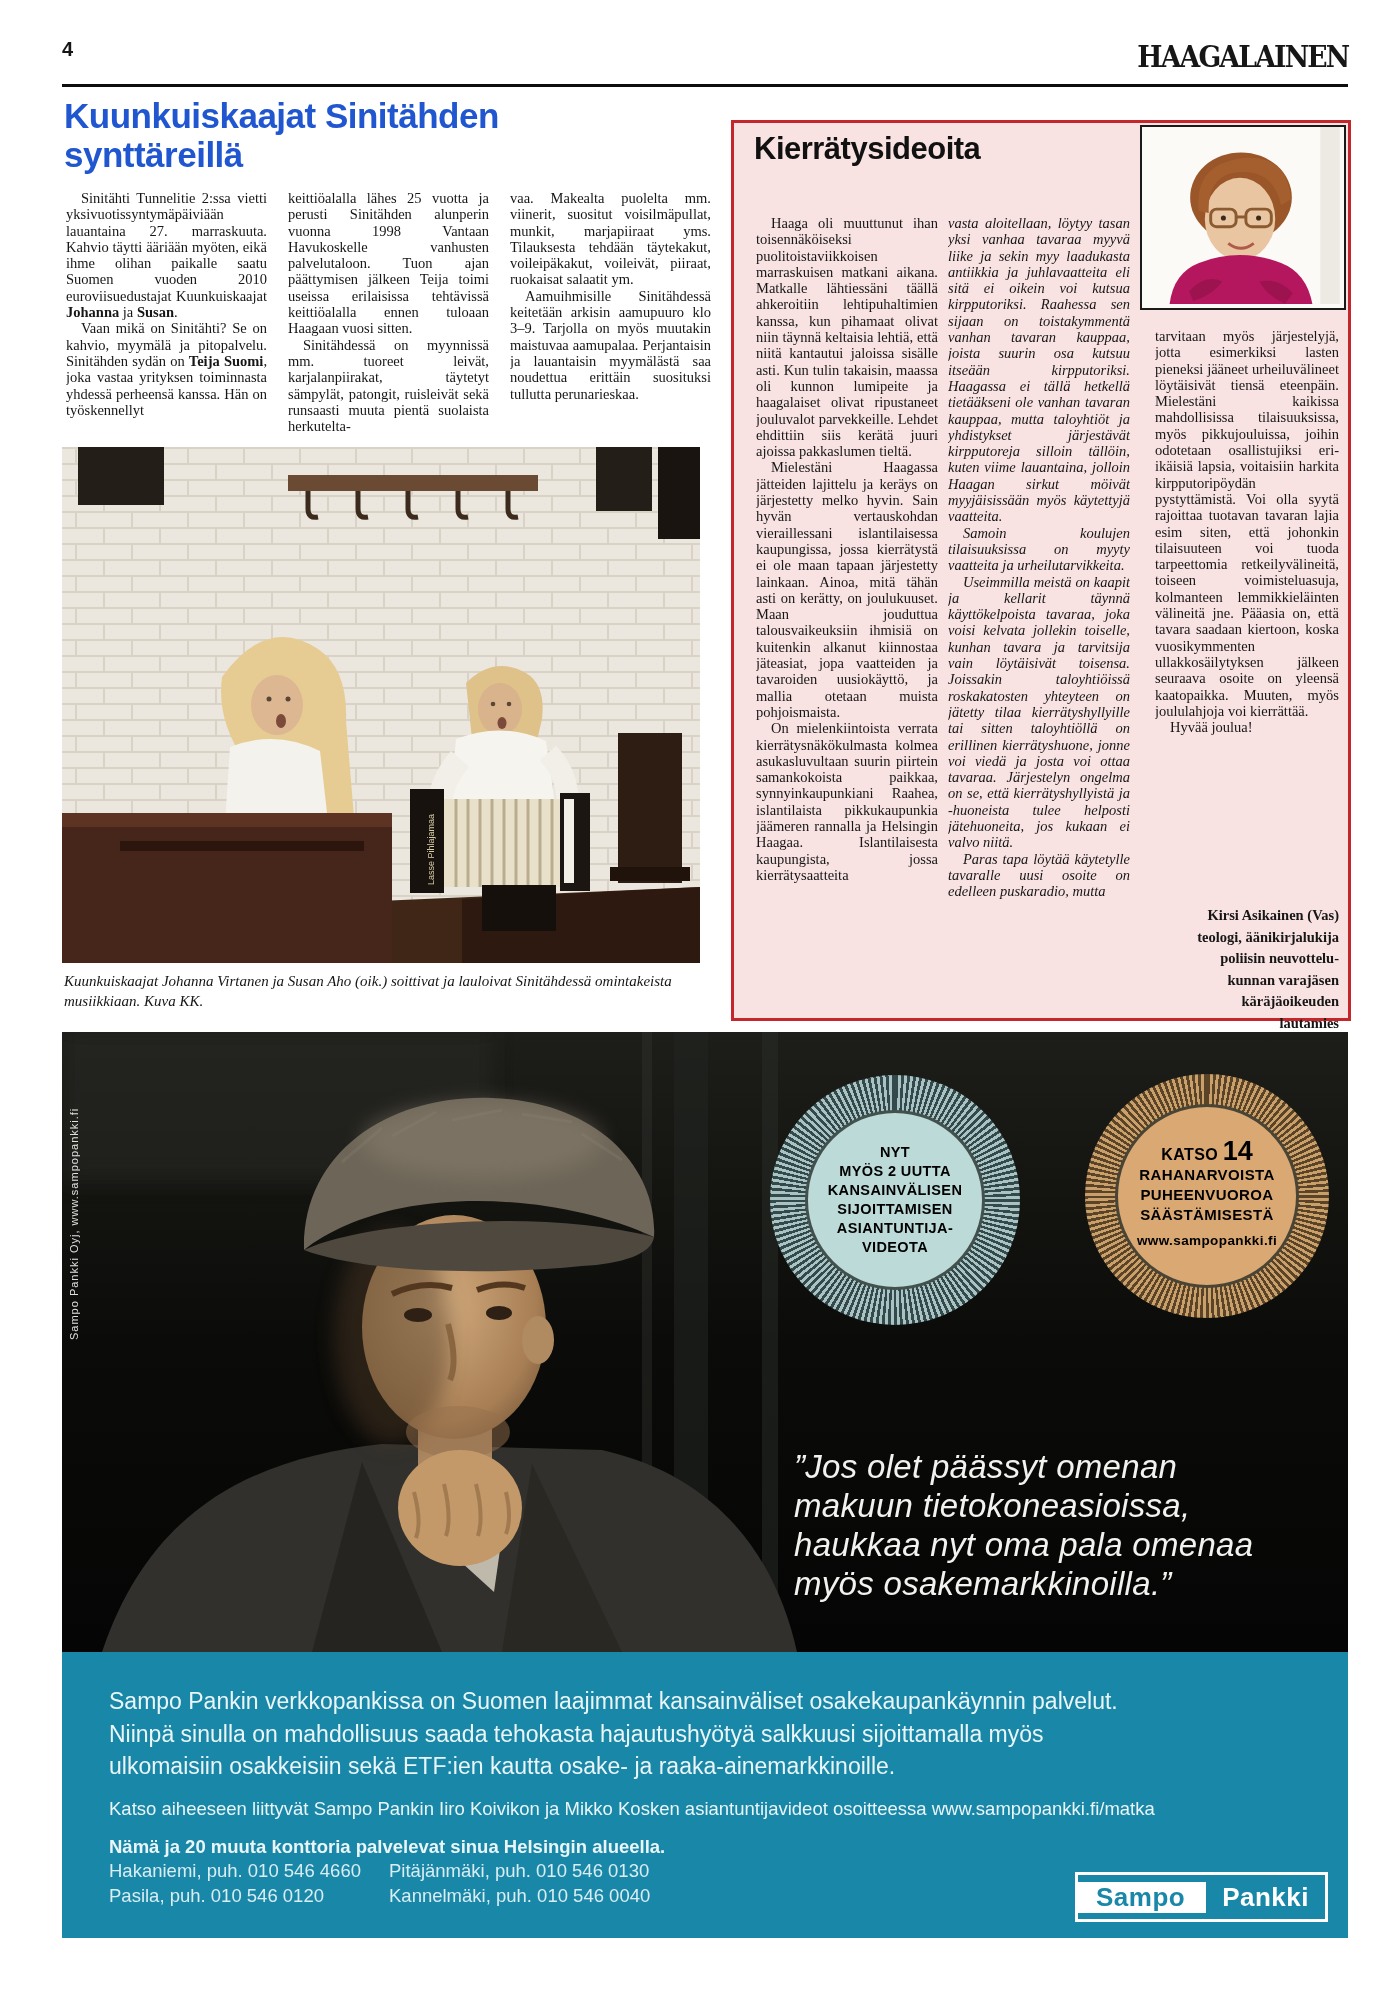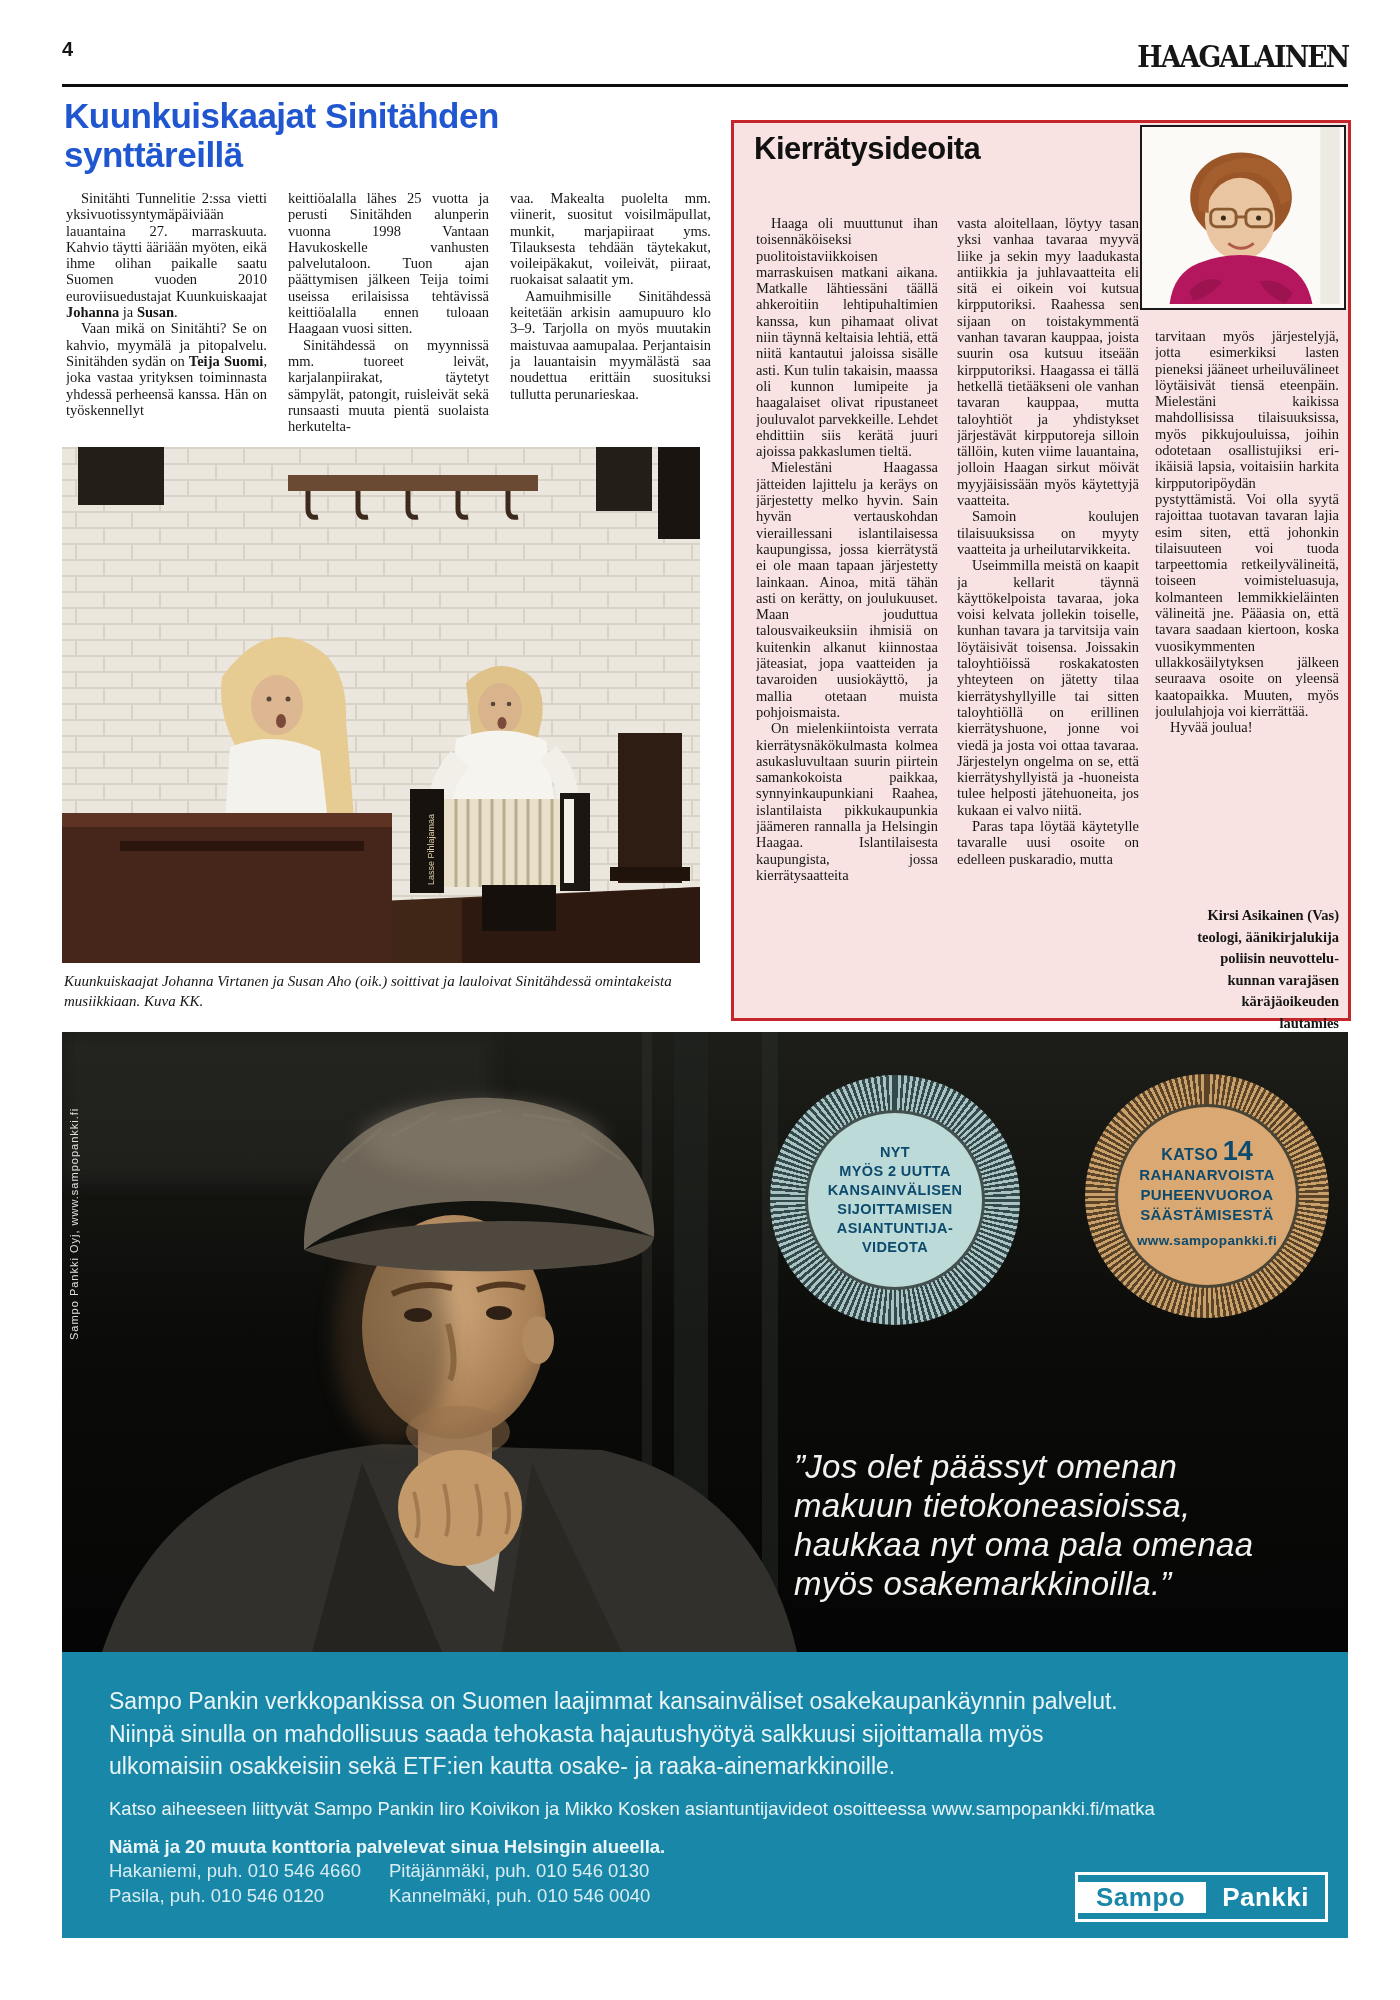--- a/index.html
+++ b/index.html
@@ -27,34 +27,34 @@
   .lc3{left:510px;top:190px;width:201px;height:252px;overflow:hidden;}
   .photo{left:62px;top:447px;width:638px;height:516px;overflow:hidden;background:#e9e5de;}
   .caption{left:64px;top:971px;width:632px;font-style:italic;font-size:15px;line-height:20px;}
   
   .rbox{left:731px;top:120px;width:620px;height:901px;border:3px solid var(--red);
         background:var(--pink);box-sizing:border-box;}
   .r-title{left:20px;top:8px;font-family:"Liberation Sans",sans-serif;font-weight:bold;
            font-size:31px;letter-spacing:-.5px;color:#111;}
   .portrait{right:2px;top:2px;width:202px;height:181px;border:2px solid #1a1a1a;background:#fbfaf7;}
   .rc1{left:22px;top:92px;width:182px;height:796px;overflow:hidden;}
-  .rc2{left:223px;top:92px;width:182px;height:796px;overflow:hidden;}
+  .rc2{left:214px;top:92px;width:182px;height:796px;overflow:hidden;font-style:italic;}
   .rc3{left:421px;top:205px;width:184px;height:572px;overflow:hidden;}
   .sig{left:421px;top:782px;width:184px;text-align:right;font-weight:bold;
        font-size:14.5px;line-height:21.5px;}
   .lines{white-space:pre-line;}
   
   .ad{left:62px;top:1032px;width:1286px;height:906px;background:#060606;}
   .ad-photo{position:absolute;left:0;top:0;width:1286px;height:620px;display:block;}
   .vcredit{left:6px;top:8px;height:300px;color:#f2f2f2;font-family:"Liberation Sans",sans-serif;
            font-size:11px;letter-spacing:1px;writing-mode:vertical-rl;transform:rotate(180deg);opacity:.92;}
   .badge{border-radius:50%;}
   .badge .inner{position:absolute;border-radius:50%;display:flex;flex-direction:column;
     align-items:center;justify-content:center;text-align:center;
-    font-family:"Liberation Sans",sans-serif;color:#0c4a6e;border:3px solid rgba(25,35,32,.75);box-sizing:border-box;}
+    font-family:"Liberation Sans",sans-serif;color:#000000;border:3px solid rgba(25,35,32,.75);box-sizing:border-box;}
   .badge1{left:708px;top:43px;width:250px;height:250px;
     background:repeating-conic-gradient(#33494b 0deg 1.4deg,#a9c3c2 1.4deg 2.8deg);}
   .badge1 .inner{left:35px;top:35px;width:180px;height:180px;background:var(--badge1);
     font-size:14.5px;line-height:19px;font-weight:600;letter-spacing:.4px;}
   .badge2{left:1023px;top:42px;width:244px;height:244px;
     background:repeating-conic-gradient(#5a4326 0deg 1.4deg,#c9a06a 1.4deg 2.8deg);}
   .badge2 .inner{left:30px;top:30px;width:184px;height:184px;background:var(--badge2);
     font-size:15px;line-height:20px;font-weight:600;letter-spacing:.4px;}
   .badge2 .katso{font-size:16px;}
   .badge2 .n14{font-size:27px;font-weight:bold;letter-spacing:0;}

